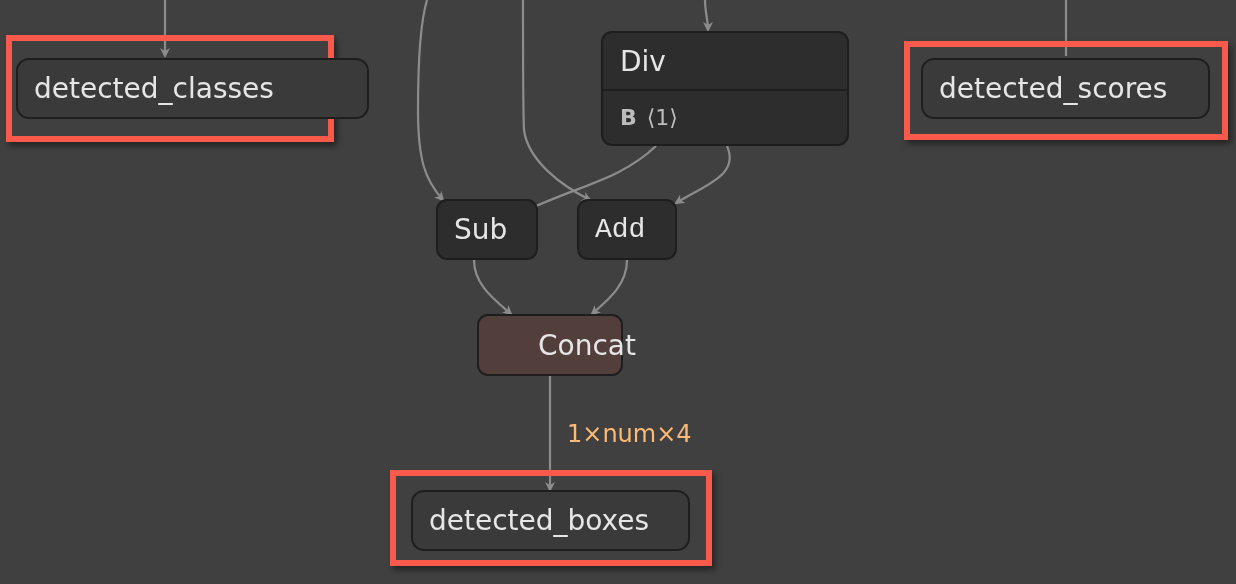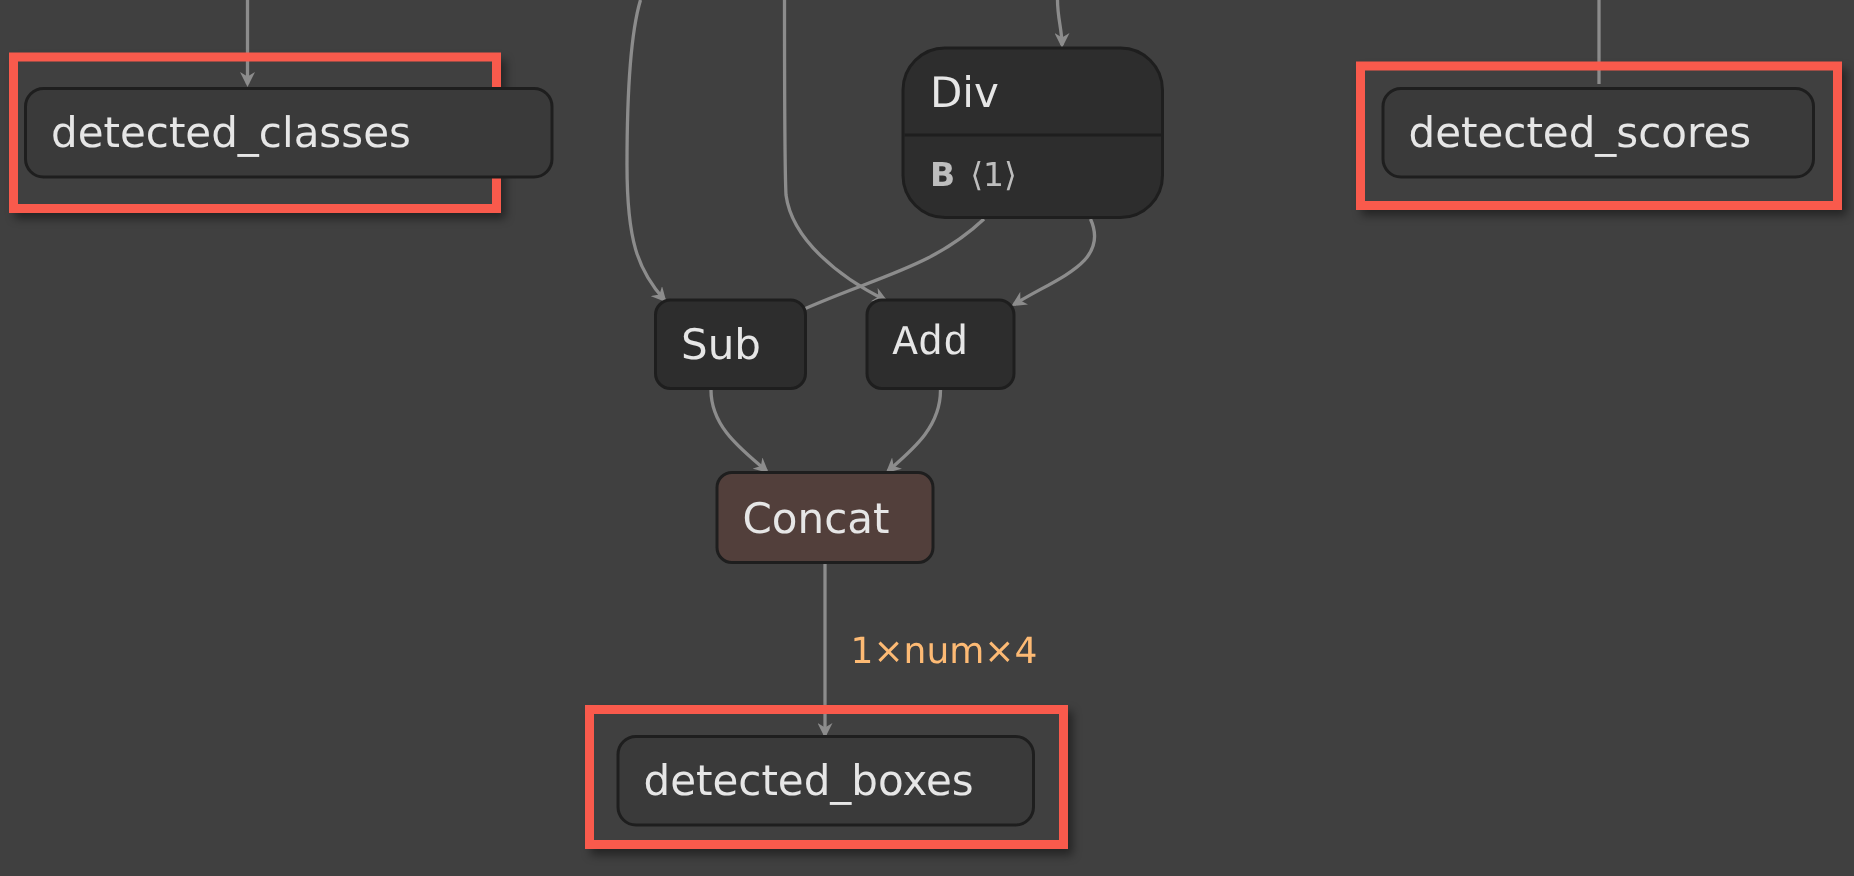--- a/index.html
+++ b/index.html
@@ -50,37 +50,37 @@
 <div class="hl" style="left:390px;top:470px;width:322px;height:96px;"></div>
 
 <div class="node io" style="left:16px;top:58px;width:353px;height:61px;">
   <div class="title">detected_classes</div>
 </div>
 
 <div class="node io" style="left:921px;top:58px;width:289px;height:61px;text-align:center;">
   <div class="title">detected_scores</div>
 </div>
 
-<div class="node div-node" style="left:601px;top:31px;width:175px;height:115px;border-radius:29px;">
+<div class="node div-node" style="left:601px;top:31px;width:248px;height:115px;">
   <div class="head">Div</div>
   <div class="attr">
     <b>B</b>
     <span>⟨1⟩</span>
   </div>
 </div>
 
 <div class="node" style="left:410px;top:199px;width:102px;height:61px;margin-left:26px;">
   <div class="title">Sub</div>
 </div>
 
 <div class="node" style="left:577px;top:199px;width:100px;height:61px;font-family:Liberation Mono, monospace;">
   <div class="title">Add</div>
 </div>
 
-<div class="node concat" style="left:477px;top:314px;width:146px;height:62px;">
+<div class="node concat" style="left:477px;top:314px;width:146px;height:62px;padding-left:43px;">
   <div class="title">Concat</div>
 </div>
 
 <div class="edge-label" style="left:567px;top:420px;">1×num×4</div>
 
 <div class="node io" style="left:411px;top:490px;width:279px;height:61px;">
   <div class="title">detected_boxes</div>
 </div>
 
 </body></html>

